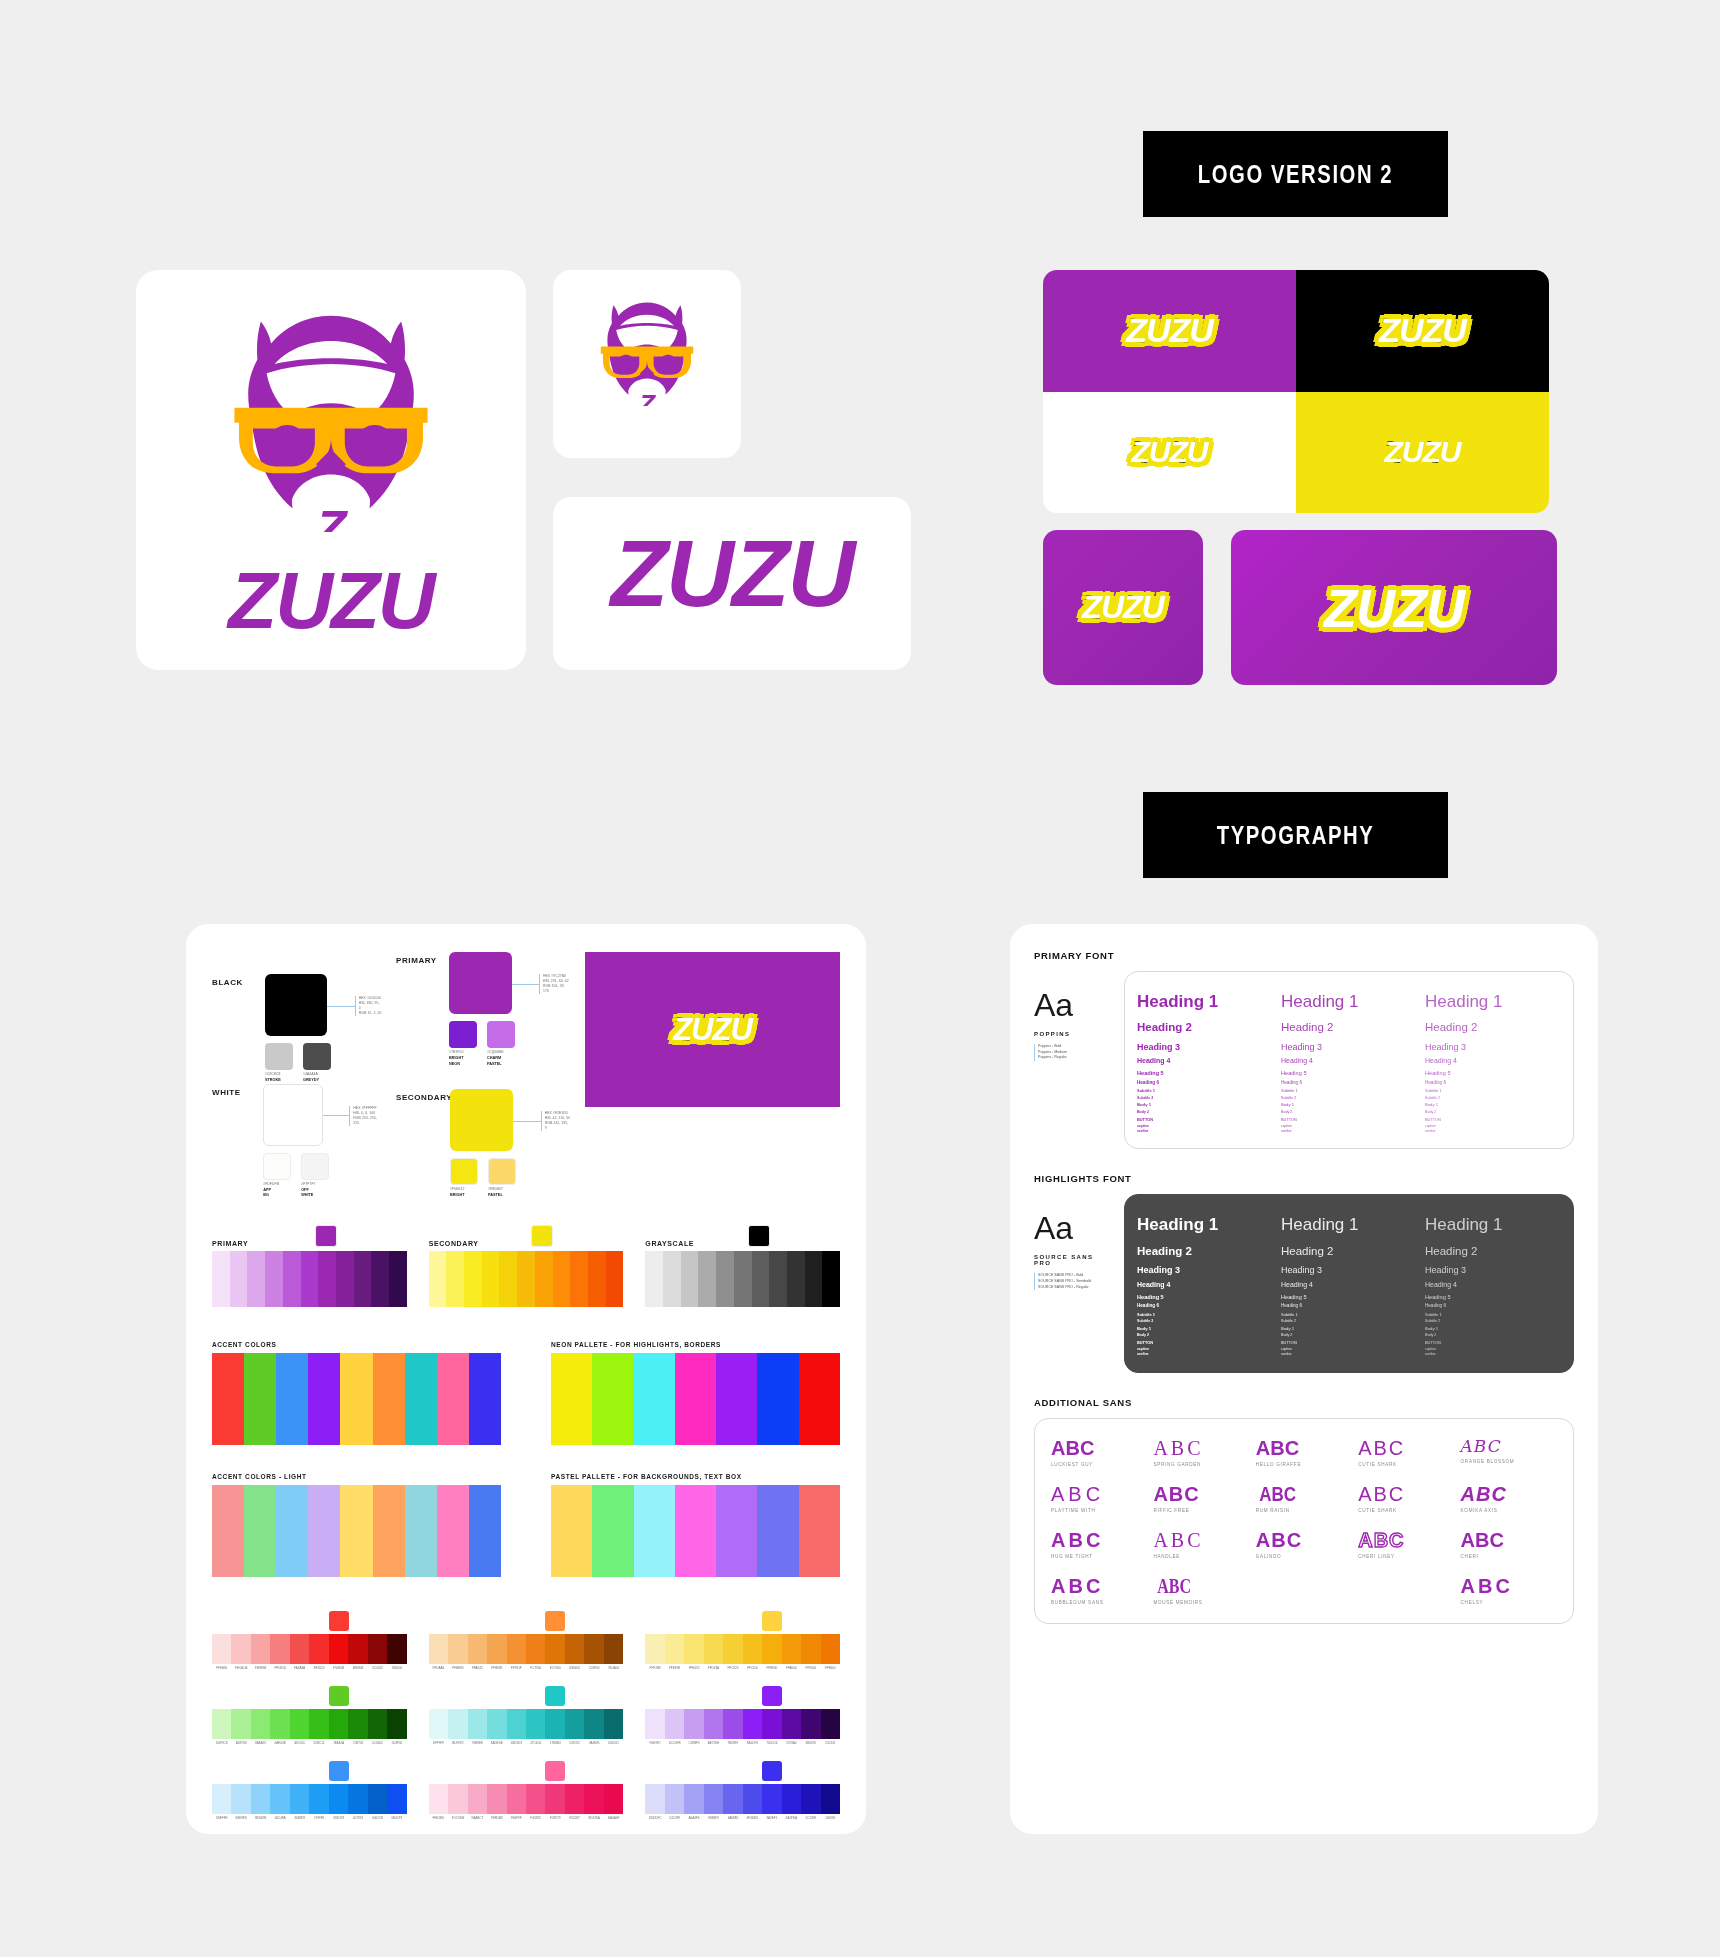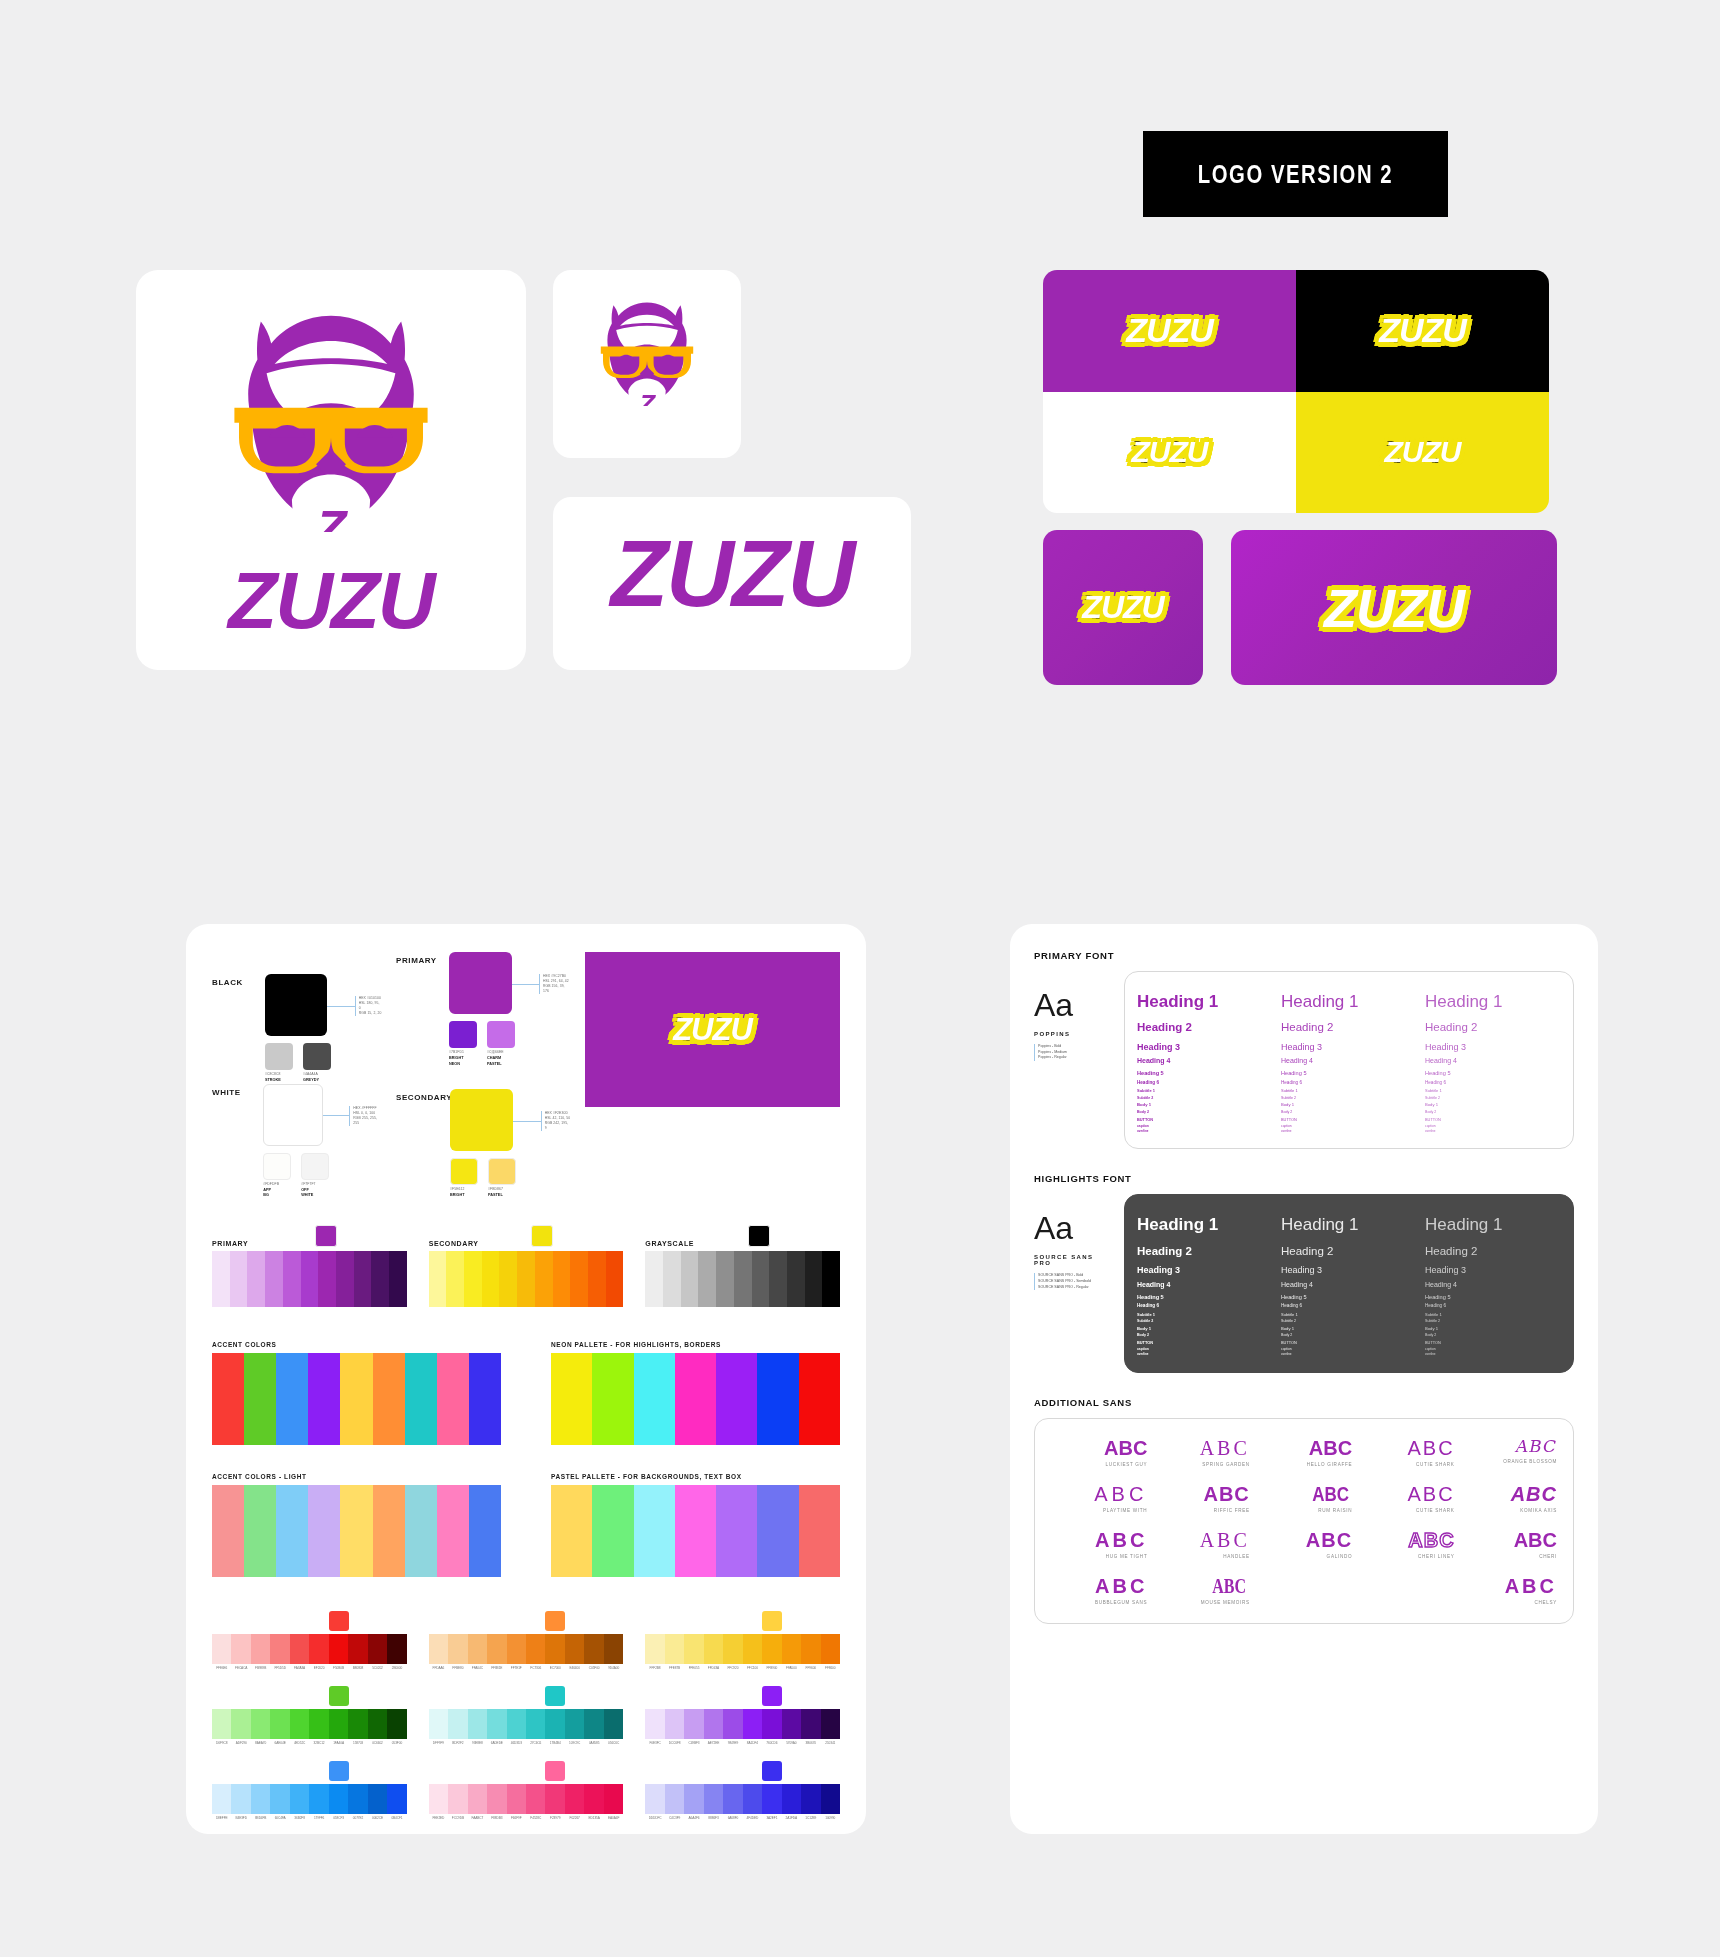--- a/index.html
+++ b/index.html
@@ -119,31 +119,34 @@
   .aa { font-size:32px; color:#1a1a1a; font-weight:400; line-height:1; }
   .aa-name { font-size:6px; font-weight:700; letter-spacing:1.4px; color:#1a1a1a; }
   .aa-weights {
     font-size:3.6px; color:#555; line-height:1.55;
     border-left:1px solid #9fc7e8; padding-left:3px;
   }
   .scale-col { display:flex; flex-direction:column; gap:0; }
   .scale-col > div { color:#9c27b0; white-space:nowrap; }
   .dark .scale-col > div { color:#fff; }
 
-  .abc-cell { text-align:right; }
+  .abc-cell { text-align:left; }
   .abc { color:#9c27b0; font-size:20px; font-weight:700; letter-spacing:1.5px; line-height:1.1; }
   .abc-name { font-size:4.6px; color:#8a8a8a; letter-spacing:.7px; margin-top:3px; }
 </style>
 </head>
 <body>
 
 <div class="sheet">
 
   <div class="chip-wrap" id="chip-lv2">
     <div class="chip-inner">LOGO VERSION 2</div>
+  </div>
+  <div class="chip-wrap" id="chip-tp">
+    <div class="chip-inner">TYPOGRAPHY</div>
   </div>
 
   <div class="card" id="v1-main"></div>
   <div class="card" id="v1-icon"></div>
   <div class="card" id="v1-word"></div>
 
   <svg class="owl" id="owl-big" viewBox="0 0 200 200">
     <g fill="#9c27b0">
       <path d="M100 12c22 0 40 10 52 24 2-8 5-14 9-19 3 10 4 22 3 33 5 9 8 19 8 30 0 8-1 15-3 22-4 46-26 82-69 96-43-14-65-50-69-96-2-7-3-14-3-22 0-11 3-21 8-30-1-11 0-23 3-33 4 5 7 11 9 19C60 22 78 12 100 12z"></path>
     </g>

